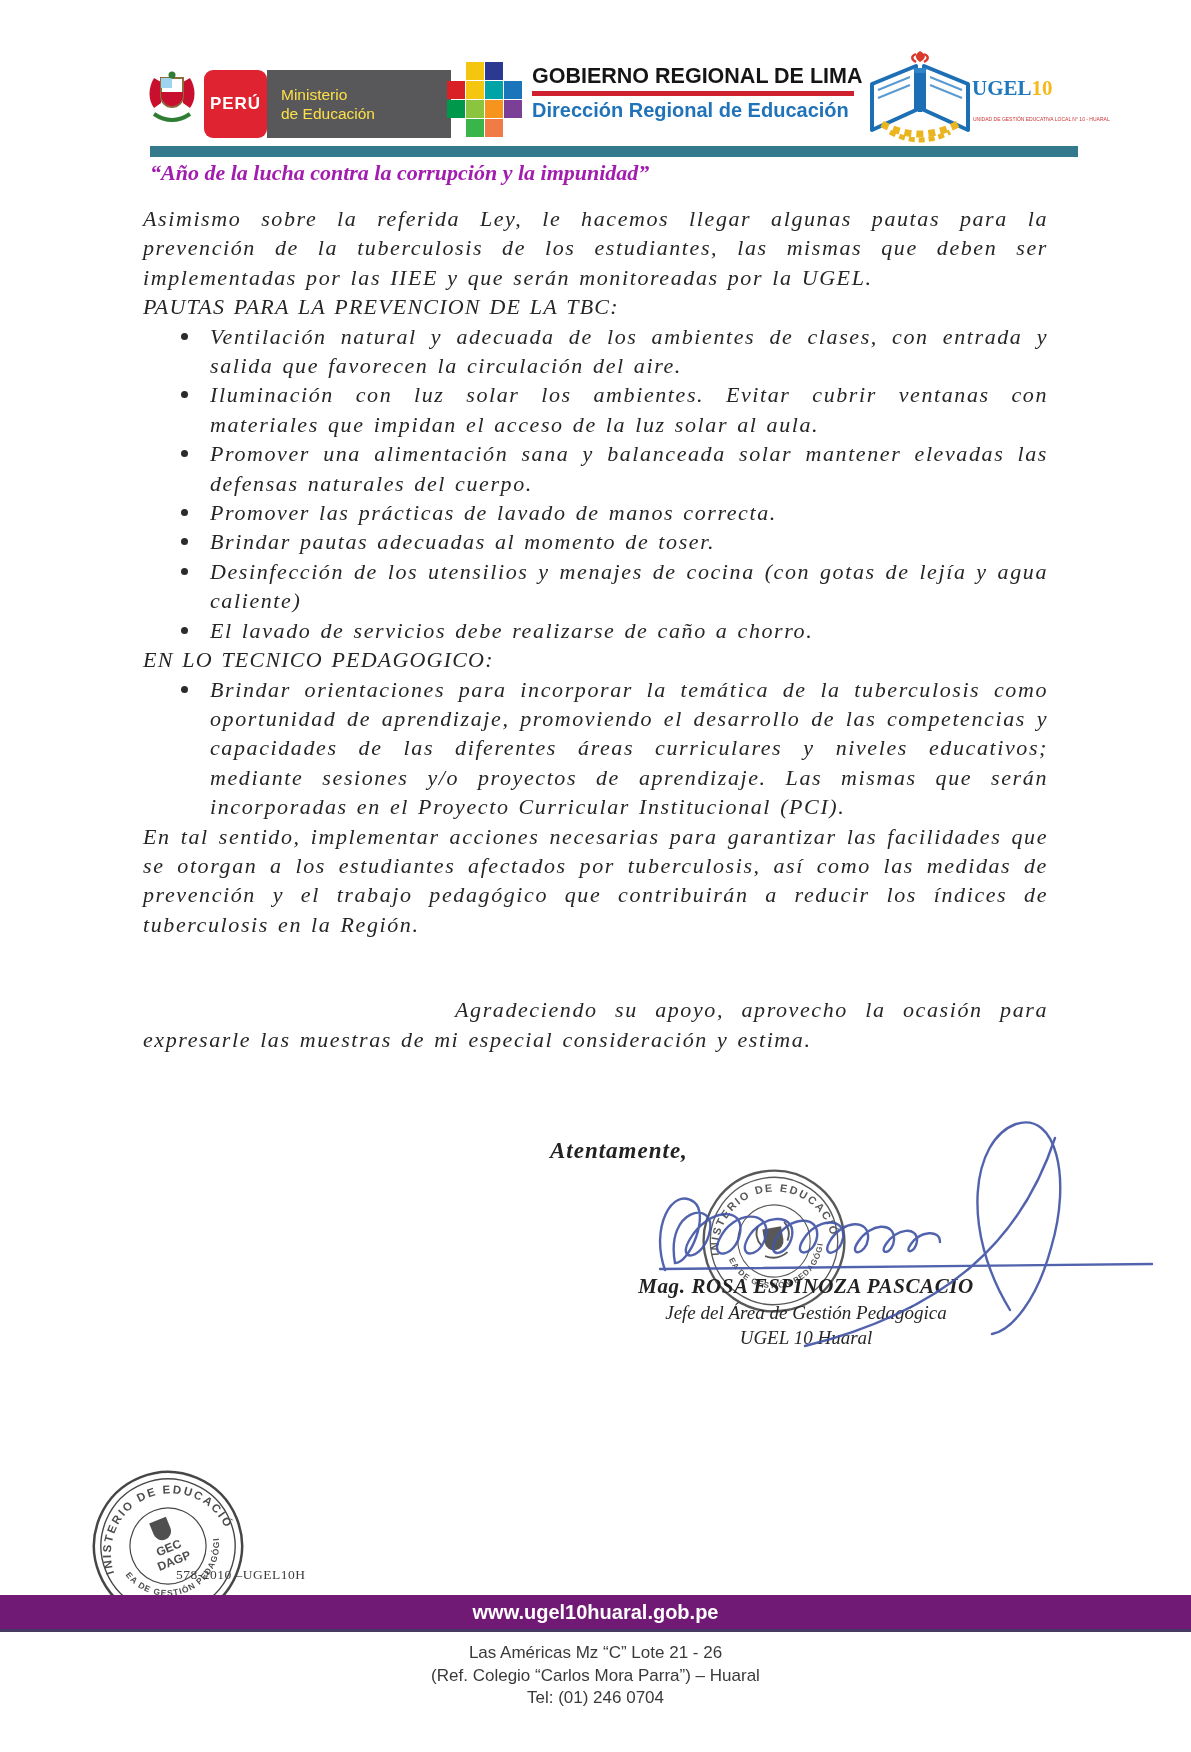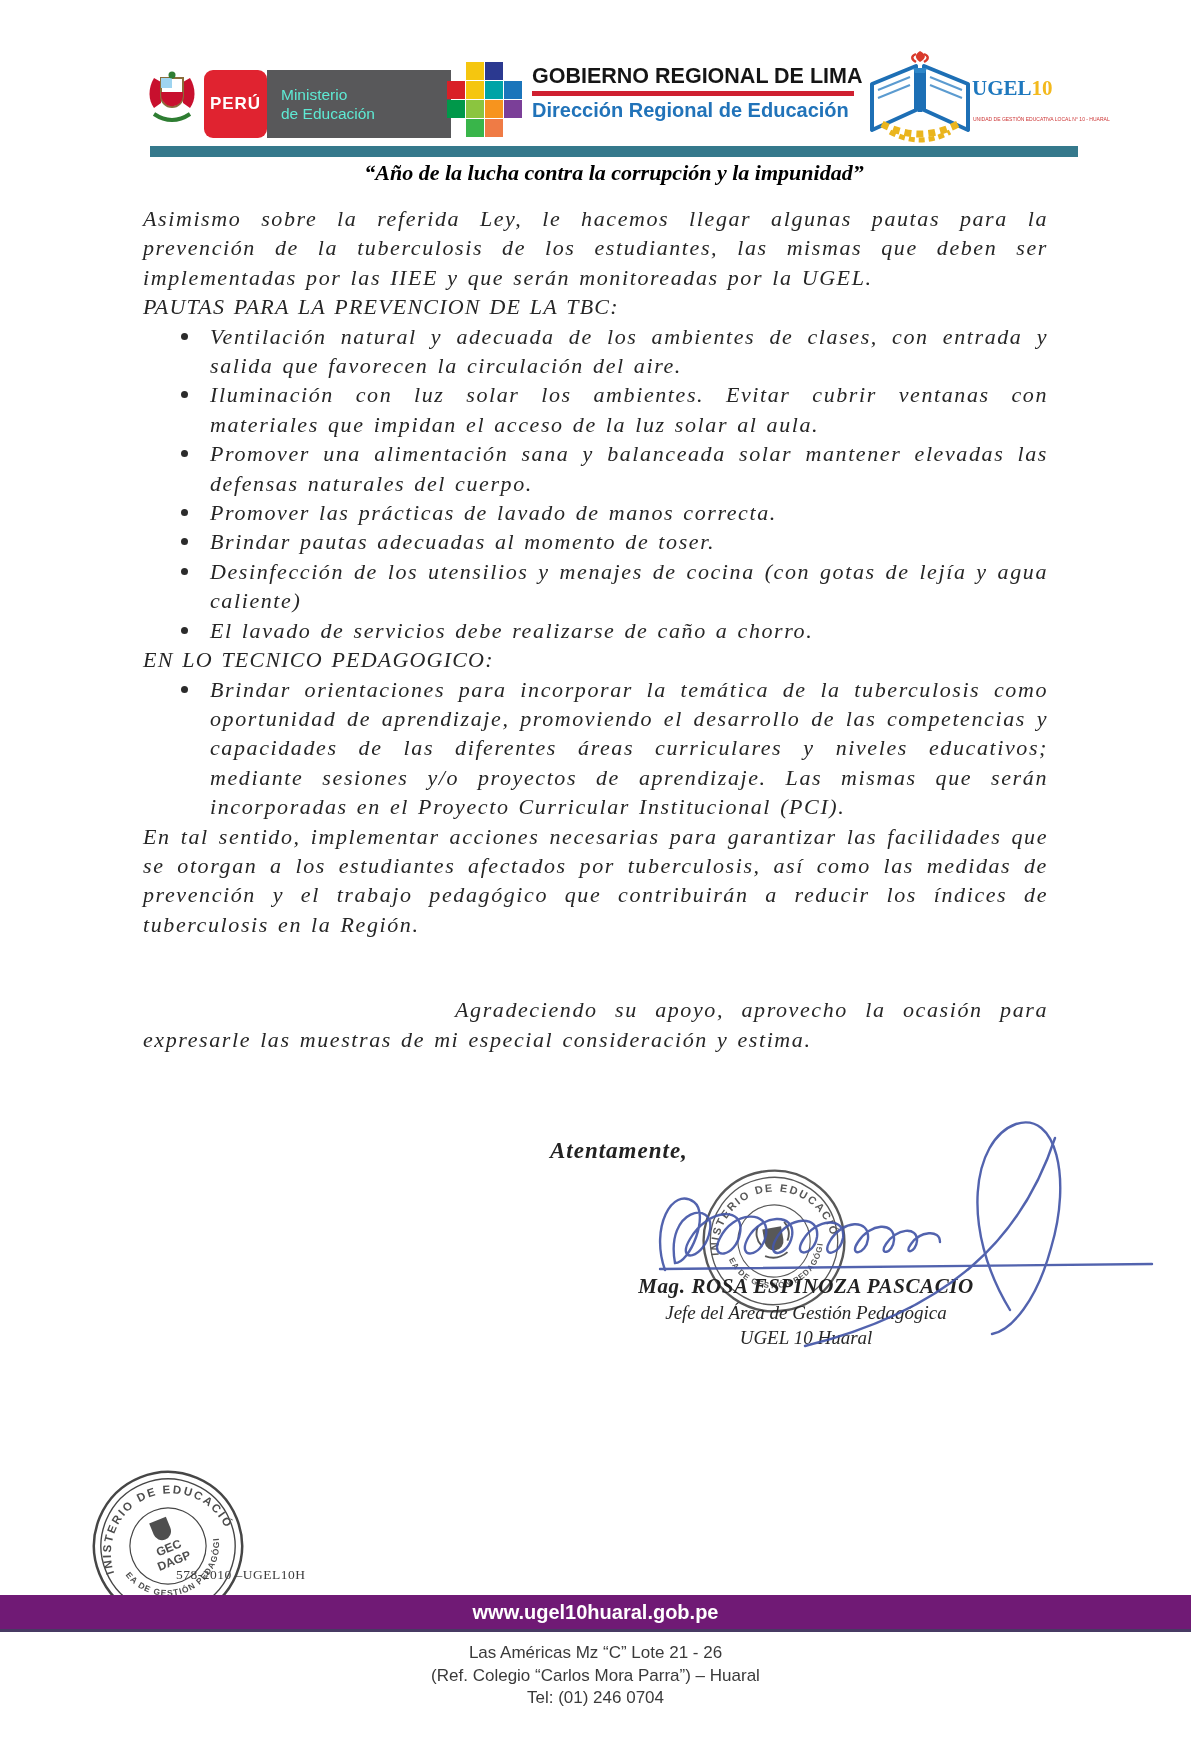--- a/index.html
+++ b/index.html
@@ -11,21 +11,21 @@
   }
   
   .coat-arms { position:absolute; left:146px; top:70px; }
   .peru-box {
     position:absolute; left:204px; top:70px; width:63px; height:68px;
     background:#e02330; color:#fff; display:flex; align-items:center; justify-content:center;
     font-family:"Liberation Sans",sans-serif; font-weight:bold; font-size:17px; letter-spacing:1px;border-radius:9px;
   }
   .minedu-box {
     position:absolute; left:267px; top:70px; width:184px; height:68px;
-    background:#58585a; color:#5eead4; display:flex; flex-direction:column; justify-content:center;
+    background:#58585a; color:#fde047; display:flex; flex-direction:column; justify-content:center;
     padding-left:14px; font-family:"Liberation Sans",sans-serif; font-size:15.5px; line-height:19px;
   }
   .mosaic {
     position:absolute; left:447px; top:62px; width:76px; height:76px;
     display:grid; grid-template-columns:repeat(4,18px); grid-template-rows:repeat(4,18px); gap:1px;
   }
   .mosaic div { width:18px; height:18px; }
   .gob-block { position:absolute; left:532px; top:64px; width:330px; }
   .gob-title {
     font-family:"Liberation Sans",sans-serif; font-weight:800; font-size:21.5px;
@@ -34,22 +34,22 @@
   .gob-rule { height:5px; background:#cf2030; margin:2px 0 3px 0; width:322px; }
   .gob-sub {
     font-family:"Liberation Sans",sans-serif; font-weight:bold; font-size:20px; color:#2173b9; white-space:nowrap;
   }
   .ugel-logo { position:absolute; left:866px; top:50px; }
   .ugel-word { position:absolute; left:972px; top:76px; font-family:Liberation Serif, serif; font-weight:800; font-size:21px; white-space:nowrap; }
   .ugel-word .u1 { color:#1e78be; } .ugel-word .u2 { color:#f3b91d; }
   .ugel-tag { position:absolute; left:973px; top:116px; width:160px; font-family:"Liberation Sans",sans-serif; font-size:5px; color:#c33; white-space:nowrap; }
   .teal-bar { position:absolute; left:150px; top:146px; width:928px; height:11px; background:#35798c; }
   .motto {
-    position:absolute; left:150px; top:160px; width:928px; text-align:center;
-    font-style:italic; font-weight:bold; font-size:22px; color:#000000;
+    position:absolute; left:150px; top:160px; width:928px; text-align:left;
+    font-style:italic; font-weight:bold; font-size:22px; color:#a21caf;
   }
   
   .body-text {
     position:absolute; left:143px; top:204px; width:905px;
     font-style:italic; font-size:22px; line-height:29.4px; color:#262626;
     letter-spacing:1.6px; word-spacing:2px; text-align:justify;
   }
   .p-cont { margin:0 78px 0 90px; letter-spacing:0.8px; word-spacing:0; }
   .p-head { text-align:left; letter-spacing:1.2px; }
   .bullet { position:relative; padding-left:67px; }

